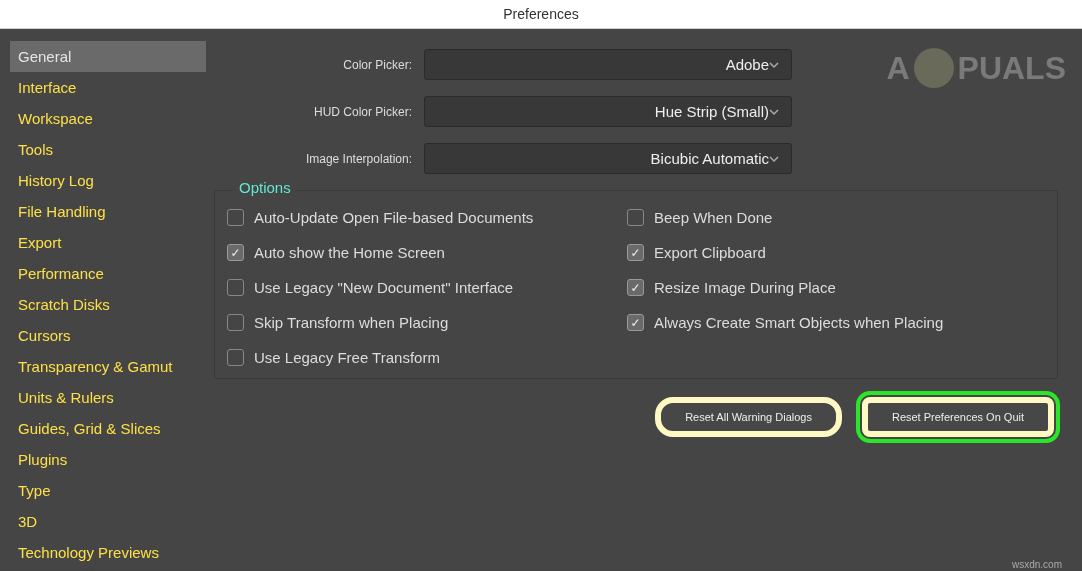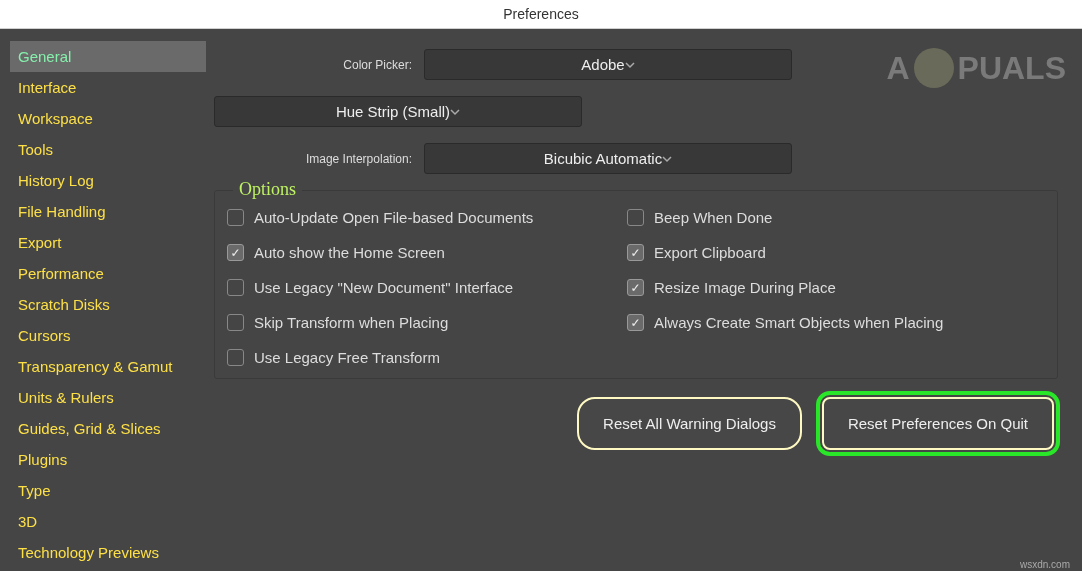--- a/index.html
+++ b/index.html
@@ -34,21 +34,21 @@
       flex-direction: column;
     }
     .sidebar-item {
       padding: 7px 8px;
       color: #fde047;
       font-size: 15px;
       cursor: pointer;
     }
     .sidebar-item.selected {
       background: #6a6a6a;
-      color: #86efac;
+      color: #e5e5e5;
     }
     .content {
       flex: 1;
       padding: 8px 8px 16px 8px;
       position: relative;
     }
     .form-row {
       display: flex;
       align-items: center;
       margin-bottom: 16px;
@@ -62,44 +62,43 @@
     }
     .dropdown {
       width: 368px;
       background: #383838;
       border: 1px solid #2a2a2a;
       border-radius: 3px;
       padding: 6px 12px;
       color: #eee;
       font-size: 15px;
       display: flex;
-      justify-content: center;
+      justify-content: flex-end;
       align-items: center;
       cursor: pointer;
     }
     .chevron-down {
       width: 10px;
       height: 10px;
     }
     .options-fieldset {
       border: 1px solid #3a3a3a;
       border-radius: 3px;
       margin: 4px 16px 18px 0;
       padding: 18px 12px 12px 12px;
       position: relative;
     }
     .options-legend {
       position: absolute;
       top: -12px;
       left: 18px;
       background: #454545;
       padding: 0 6px;
-      color: #bef264;
-      font-size: 18px;
-      font-family: Liberation Serif, serif;
+      color: #5eead4;
+      font-size: 15px;
     }
     .options-grid {
       display: grid;
       grid-template-columns: 400px 400px;
       row-gap: 18px;
       column-gap: 0;
     }
     .checkbox-item {
       display: flex;
       align-items: center;
@@ -131,25 +130,25 @@
       font-size: 15px;
     }
     .button-row {
       display: flex;
       justify-content: flex-end;
       gap: 20px;
       padding-right: 20px;
     }
     .action-button {
       background: #474747;
-      border: 2px solid #fef9c3;
+      border: 6px solid #fef9c3;
       border-radius: 18px;
-      padding: 16px 24px;
+      padding: 8px 24px;
       color: #eee;
-      font-size: 15px;
+      font-size: 11px;
       cursor: pointer;
     }
     .action-button.highlighted {
       outline: 4px solid #29e629;
       outline-offset: 2px;
       border-radius: 8px;
     }
     .watermark {
       position: absolute;
       top: 48px;
@@ -167,21 +166,21 @@
       height: 40px;
       border-radius: 50%;
       background: #6a6a5a;
       display: inline-block;
       position: relative;
       margin: 0 2px;
     }
     .attribution {
       position: absolute;
       bottom: 2px;
-      right: 12px;
+      right: 20px;
       font-size: 10px;
       color: #aaa;
     }
   </style>
 </head>
 <body>
 
 <div class="title-bar">
   <span>Preferences</span>
 </div>
@@ -214,20 +213,21 @@
       <div class="form-label">Color Picker:</div>
       <div class="dropdown">
         <span>Adobe</span>
         <svg class="chevron-down" viewBox="0 0 10 10">
             <path d="M1 3 L5 7 L9 3" stroke="#aaa" stroke-width="1.5" fill="none"></path>
           </svg>
       </div>
     </div>
 
     <div class="form-row">
+      <div class="form-label">HUD Color Picker:</div>
       <div class="dropdown">
         <span>Hue Strip (Small)</span>
         <svg class="chevron-down" viewBox="0 0 10 10">
             <path d="M1 3 L5 7 L9 3" stroke="#aaa" stroke-width="1.5" fill="none"></path>
           </svg>
       </div>
     </div>
 
     <div class="form-row">
       <div class="form-label">Image Interpolation:</div>

